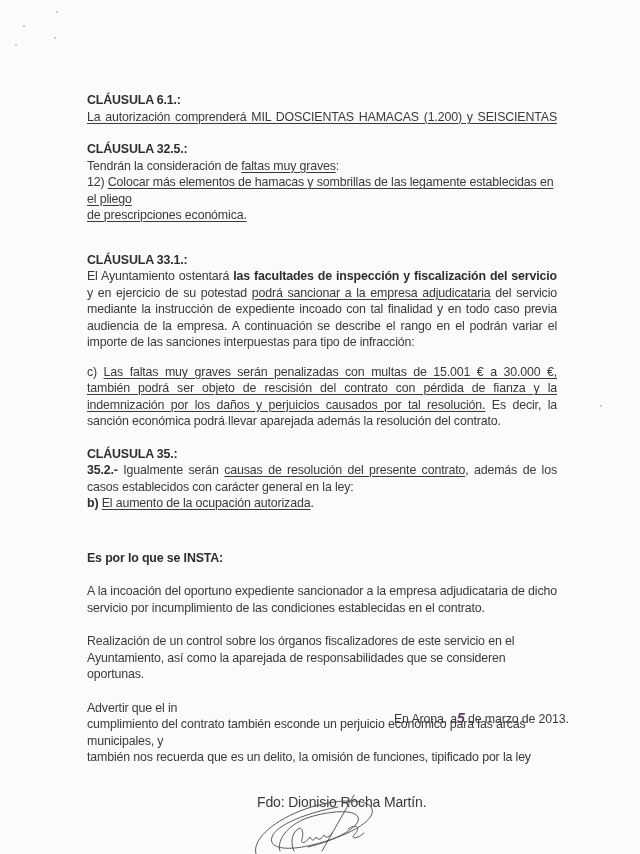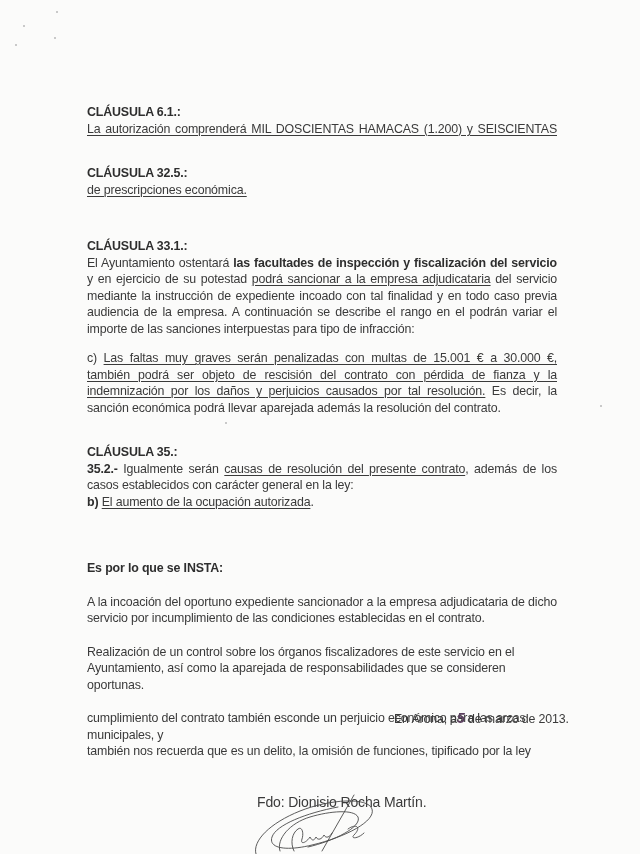--- a/index.html
+++ b/index.html
@@ -8,21 +8,21 @@
       background: #fbfbfa;
       position: relative;
       font-family: "Liberation Sans", sans-serif;
       color: #3a3a3a;
     }
     .page {
       position: absolute; left: 87px; top: 92px; width: 470px;
       font-size: 12.4px; line-height: 16.5px;
       letter-spacing: -0.15px;
     }
-    .heading { font-weight: bold; color: #2e2e2e; margin-top: 12px; }
+    .heading { font-weight: bold; color: #2e2e2e; }
     .block { margin: 0; }
     .just { text-align: justify; text-align-last: auto; }
     .u { text-decoration: underline; text-decoration-thickness: 1px; text-underline-offset: 2px; }
     b { color: #2e2e2e; }
     .gap-sm { height: 13px; }
     .gap-md { height: 16px; }
     .gap-lg { height: 28px; }
     .fill-just { text-align: justify; text-align-last: justify; }
     .date-line {
       position: absolute; left: 394px; top: 710px;
@@ -50,20 +50,22 @@
 
   <div class="block">
     <div class="heading">CLÁUSULA 6.1.:</div>
     <div class="fill-just"><span class="u">La autorización comprenderá MIL DOSCIENTAS HAMACAS (1.200) y SEISCIENTAS</span></div>
   </div>
 
   <div class="gap-md"></div>
 
   <div class="block">
     <div class="heading">CLÁUSULA 32.5.:</div>
+    <div><span>Tendrán la consideración de </span><span class="u">faltas muy graves</span><span>:</span></div>
+    <div><span>12) </span><span class="u">Colocar más elementos de hamacas y sombrillas de las legamente establecidas en el pliego</span></div>
     <div><span class="u">de prescripciones económica.</span></div>
   </div>
 
   <div class="gap-lg"></div>
 
   <div class="block">
     <div class="heading">CLÁUSULA 33.1.:</div>
     <div class="just"><span>El Ayuntamiento ostentará </span><b>las facultades de inspección y fiscalización del servicio</b><span> y en ejercicio de su potestad </span><span class="u">podrá sancionar a la empresa adjudicataria</span><span> del servicio mediante la instrucción de expediente incoado con tal finalidad y en todo caso previa audiencia de la empresa. A continuación se describe el rango en el podrán variar el importe de las sanciones interpuestas para tipo de infracción:</span></div>
     <div class="gap-sm"></div>
     <div class="just"><span>c) </span><span class="u">Las faltas muy graves serán penalizadas con multas de 15.001 € a 30.000 €, también podrá ser objeto de rescisión del contrato con pérdida de fianza y la indemnización por los daños y perjuicios causados por tal resolución.</span><span> Es decir, la sanción económica podrá llevar aparejada además la resolución del contrato.</span></div>
@@ -79,20 +81,21 @@
 
   <div class="gap-lg" style="height:38px;"></div>
 
   <div class="block">
     <div class="heading">Es por lo que se INSTA:</div>
     <div class="gap-sm" style="height:17px;"></div>
     <div>A la incoación del oportuno expediente sancionador a la empresa adjudicataria de dicho servicio por incumplimiento de las condiciones establecidas en el contrato.</div>
     <div class="gap-sm" style="height:17px;"></div>
     <div>Realización de un control sobre los órganos fiscalizadores de este servicio en el  Ayuntamiento, así como la aparejada de responsabilidades que se consideren oportunas.</div>
     <div class="gap-sm" style="height:17px;"></div>
+    <div>Advertir que el in</div>
     <div>cumplimiento del contrato también esconde un perjuicio económico para las arcas municipales, y</div>
     <div>también nos recuerda  que es un delito, la omisión  de funciones, tipificado por la  ley</div>
   </div>
 </div>
 
 <div class="date-line"><span>En Arona, a</span><span class="hand-digit">5</span><span> de marzo de 2013.</span></div>
 
 <div class="signed-by">Fdo: Dionisio Rocha Martín.</div>
 
 <svg class="signature" viewBox="0 0 140 61" fill="none" stroke="#4a4a4a" stroke-width="0.9" stroke-linecap="round">

